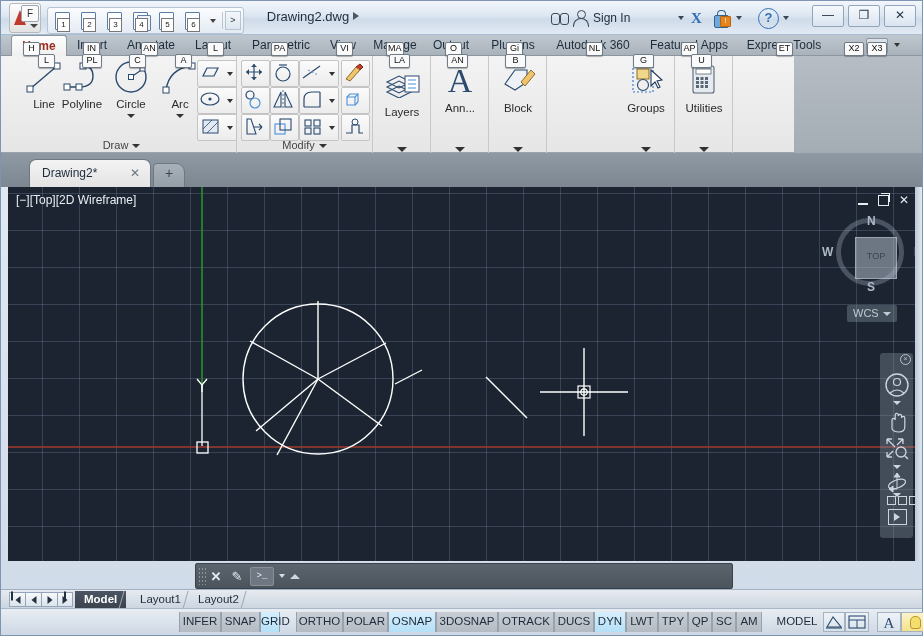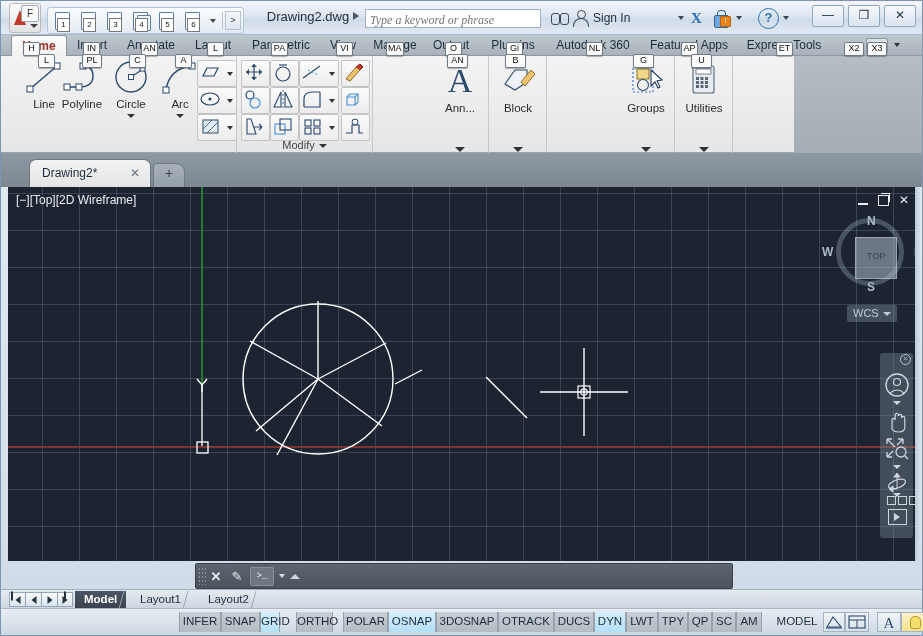--- a/index.html
+++ b/index.html
@@ -281,23 +281,20 @@
           <div class="num">6</div>
         </div>
       <div class="dd"></div>
       <div class="sep"></div>
       <div class="more">&gt;</div>
     </div>
 
     <div class="doctitle">Drawing2.dwg</div>
     <div class="titlearrow"></div>
 
-    <div class="searchbox">
-      <input placeholder="Type a keyword or phrase" style="">
-    </div>
     <div class="binoc"></div>
     <div class="person"></div>
     <div class="signin">Sign In</div>
     <div class="sicaret"></div>
     <div class="xicon">X</div>
     <div class="lockicon">
       <div class="sh"></div>
         <div class="bod"></div>
       <div class="bdg">!</div>
     </div>
@@ -412,20 +409,23 @@
       </div>
       <div class="smcaret" style="left:217px;top:31px"></div>
       <div class="smbtn" style="left:190px;top:58px">
         <svg width="25" height="23" viewBox="0 0 25 23">
           <rect x="5" y="5" width="15" height="13" fill="#e3e9f0" stroke="#2b4a6e" stroke-width="1"></rect>
           <path d="M5 14 L14 5 M9 18 L20 7" stroke="#2b4a6e" stroke-width=".8"></path>
         </svg>
       </div>
       <div class="smcaret" style="left:217px;top:58px"></div>
 
+      <div class="plabel">
+        <span>Draw</span><i class="plcaret"></i>
+      </div>
     </div>
 
     <div class="panel" style="left:236px;width:136px">
       <div class="smbtn" style="left:4px;top:4px">
         <svg width="25" height="23" viewBox="0 0 25 23">
           <path d="M12 3 L12 19 M4 11 L20 11" stroke="#2b4a6e" stroke-width="1.2"></path>
           <path d="M12 3 l-3 3 h6 z M12 19 l-3 -3 h6 z M4 11 l3 -3 v6 z M20 11 l-3 -3 v6 z" fill="#2b4a6e"></path>
         </svg>
       </div>
       <div class="smbtn" style="left:33px;top:4px">
@@ -502,20 +502,34 @@
           <path d="M4 18 L10 18 L10 10 L17 10 L17 18 L21 18" fill="none" stroke="#2b4a6e" stroke-width="1.2"></path>
           <circle cx="13" cy="7" r="3" fill="none" stroke="#2b4a6e" stroke-width="1"></circle>
         </svg>
       </div>
 
       <div class="plabel">
         <span>Modify</span><i class="plcaret"></i>
       </div>
     </div>
 
+    <div class="panel" style="left:372px;width:58px">
+      <div class="ksb" style="left:16px;top:-2px;min-width:17px">LA</div>
+      <div class="bigbtn" style="left:4px;top:10px">
+        <svg width="50" height="32" viewBox="0 0 50 32">
+          <path d="M10 16 L22 10 L34 16 L22 22 Z" fill="none" stroke="#2b4a6e" stroke-width="1.1"></path>
+          <path d="M10 21 L22 15 L34 21 L22 27 Z" fill="none" stroke="#2b4a6e" stroke-width="1.1"></path>
+          <path d="M10 26 L22 20 L34 26 L22 32 Z" fill="none" stroke="#2b4a6e" stroke-width="1.1"></path>
+          <rect x="28" y="10" width="14" height="16" fill="#fff" stroke="#2b4a6e" stroke-width="1"></rect>
+          <path d="M31 14 h8 M31 18 h8 M31 22 h8" stroke="#4a90d9" stroke-width="1"></path>
+        </svg>
+        <div class="lbl" style="top:40px">Layers</div>
+      </div>
+      <div class="pdd"></div>
+    </div>
 
     <div class="panel" style="left:430px;width:58px">
       <div class="ksb" style="left:16px;top:-2px;min-width:17px">AN</div>
       <div class="bigbtn" style="left:4px;top:6px">
         <svg width="50" height="34" viewBox="0 0 50 34">
           <text x="25" y="30" font-size="34" font-family="Liberation Serif, serif" fill="#2b4a6e" text-anchor="middle">A</text>
         </svg>
         <div class="lbl" style="top:40px">Ann...</div>
       </div>
       <div class="pdd"></div>
@@ -707,32 +721,32 @@
         </div>
     </div>
     <div class="ltab active" style="left:74px">
       <span>Model</span>
       <i class="sl"></i>
     </div>
     <div class="ltab" style="left:130px">
       <span>Layout1</span>
       <i class="sl"></i>
     </div>
-    <div class="ltab" style="left:198px">
+    <div class="ltab" style="left:188px">
       <span>Layout2</span>
       <i class="sl"></i>
     </div>
   </div>
 
   <div class="status">
 
     <div class="sbtn" style="left:178px;width:42px">INFER</div>
     <div class="sbtn" style="left:220px;width:39px">SNAP</div>
     <div class="sbtn on" style="left:259px;width:20px">GRID</div>
-    <div class="sbtn" style="left:295px;width:37px">ORTHO</div>
+    <div class="sbtn" style="left:295px;width:47px">ORTHO</div>
     <div class="sbtn" style="left:342px;width:45px">POLAR</div>
     <div class="sbtn on" style="left:387px;width:48px">OSNAP</div>
     <div class="sbtn" style="left:435px;width:62px">3DOSNAP</div>
     <div class="sbtn" style="left:497px;width:56px">OTRACK</div>
     <div class="sbtn" style="left:553px;width:40px">DUCS</div>
     <div class="sbtn on" style="left:593px;width:32px">DYN</div>
     <div class="sbtn" style="left:625px;width:32px">LWT</div>
     <div class="sbtn" style="left:657px;width:30px">TPY</div>
     <div class="sbtn" style="left:687px;width:24px">QP</div>
     <div class="sbtn" style="left:711px;width:24px">SC</div>

